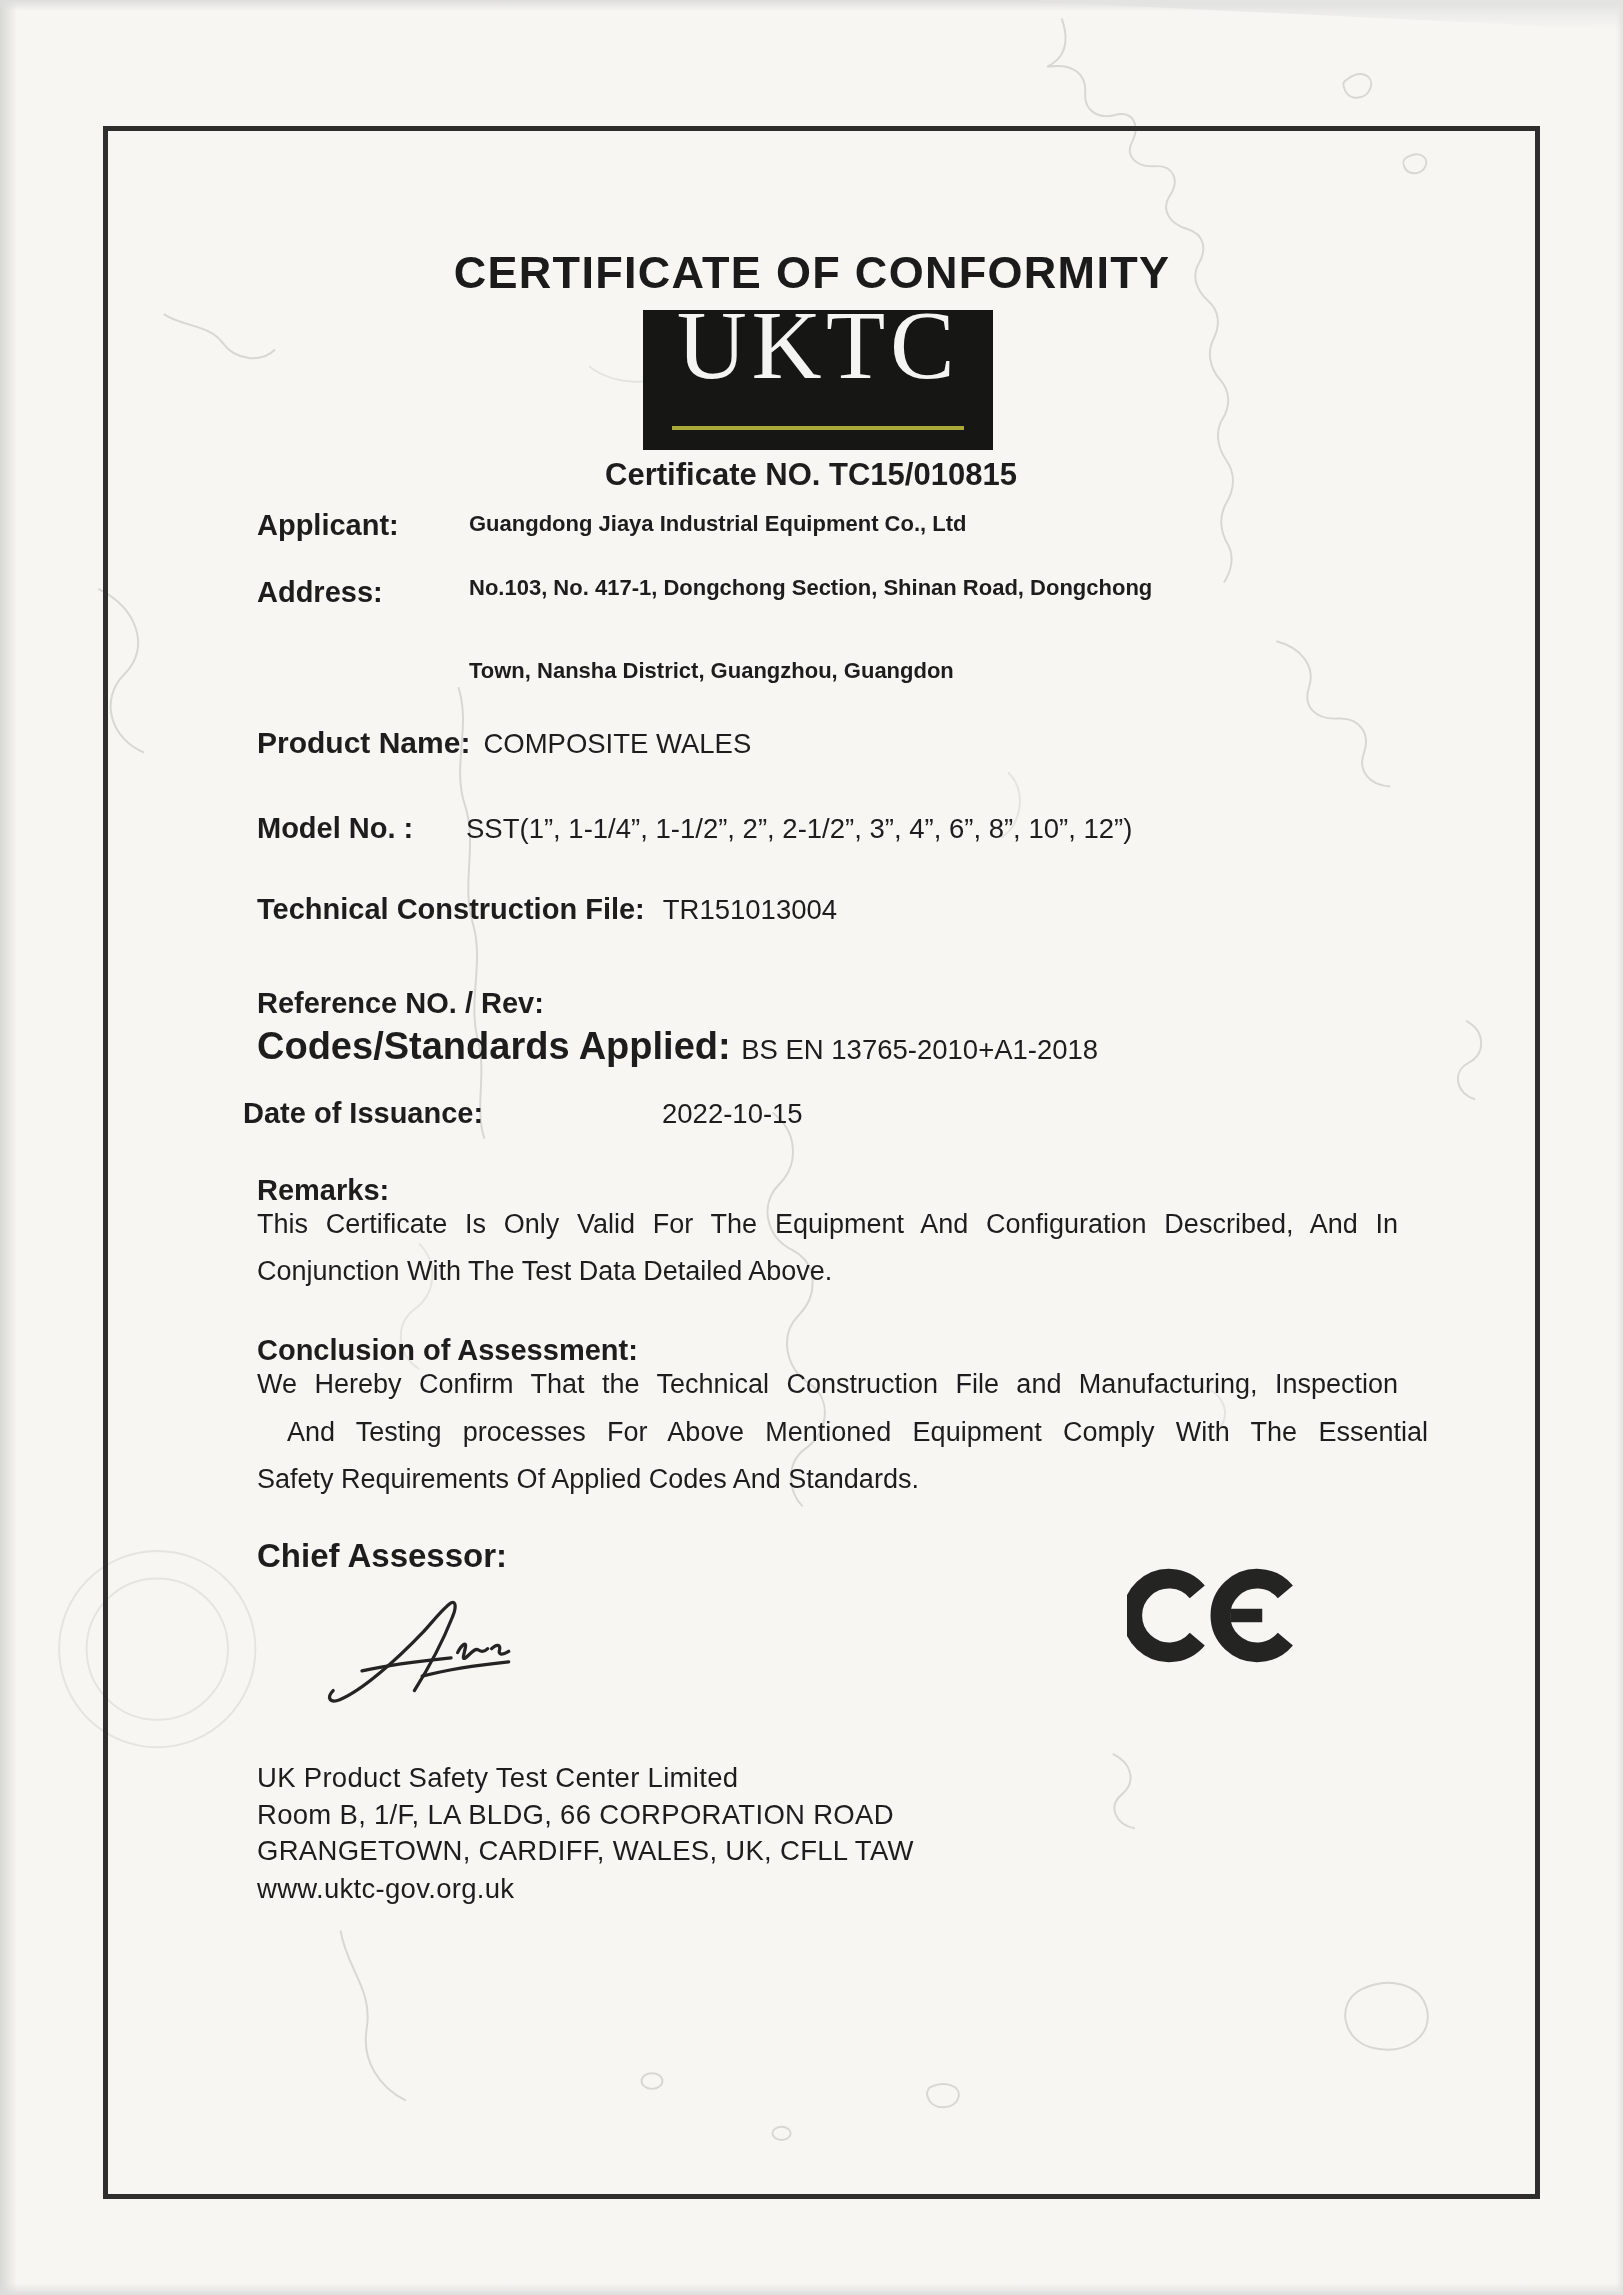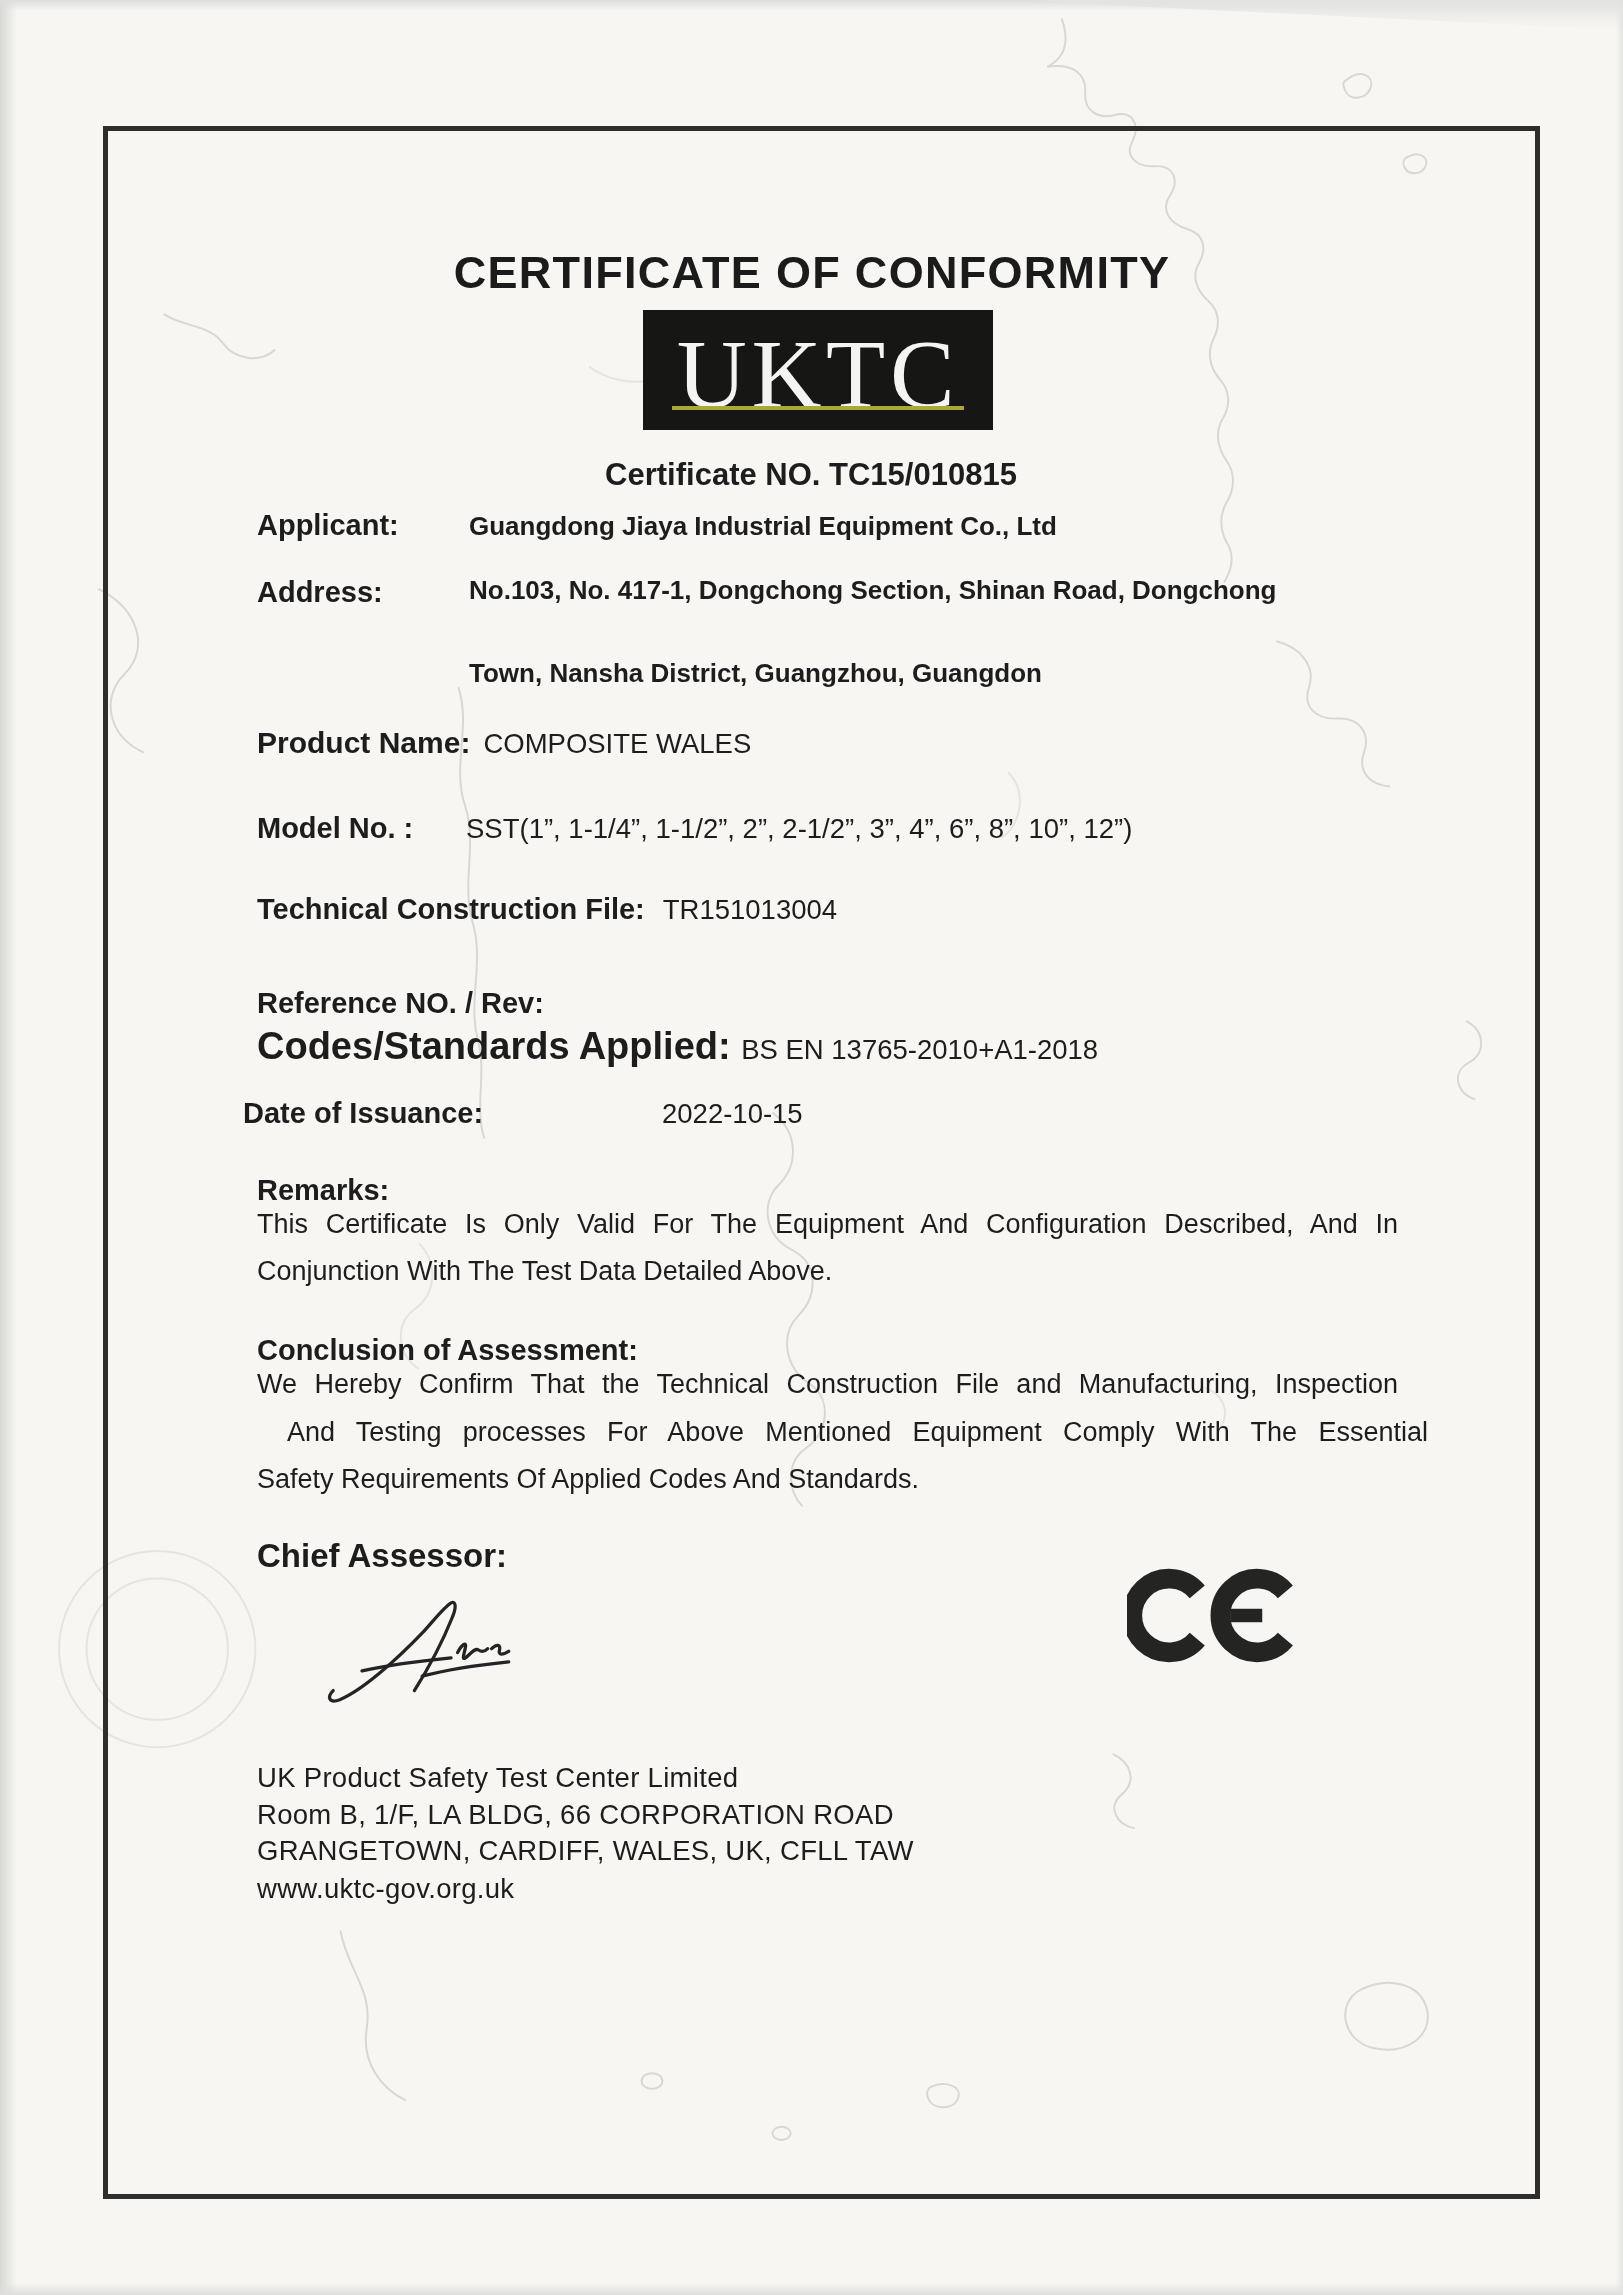--- a/index.html
+++ b/index.html
@@ -22,30 +22,30 @@
     background:linear-gradient(to bottom,#e3e3e1,rgba(227,227,225,0));
     clip-path:polygon(0 0,100% 0,100% 100%,14% 18%);pointer-events:none;}
   .watermark{position:absolute;left:0;top:0;z-index:1;pointer-events:none;}
 
   .frame{position:absolute;left:103px;top:126px;width:1427px;height:2063px;
     border:5.9px solid #2e2e2c;z-index:2;}
 
   .abs{position:absolute;z-index:2;}
   .title{left:0;right:0;top:247px;text-align:center;
     font-size:45px;font-weight:700;letter-spacing:1.3px;color:#1b1b1b;}
-  .logo-box{left:643px;top:310px;width:350px;height:120px;background:#161614;
-    display:flex;align-items:flex-end;justify-content:center;}
+  .logo-box{left:643px;top:310px;width:350px;height:140px;background:#161614;
+    display:flex;align-items:flex-start;justify-content:center;}
   .logo-text{font-family:"Liberation Serif", serif;font-size:97px;color:#f4f4f2;
     letter-spacing:4.6px;margin-top:-19.6px;}
   .logo-rule{position:absolute;left:29px;right:29px;bottom:19.6px;height:4.6px;background:#a9a93a;}
   .certno{left:425px;top:457px;width:772px;text-align:center;font-size:31px;font-weight:700;}
 
   .lbl{font-size:29px;font-weight:700;}
   .val{font-size:27.5px;font-weight:400;}
-  .valb{font-size:26px;font-weight:700;text-align:center;}
+  .valb{font-size:22px;font-weight:700;text-align:center;}
   .body-line{font-size:27px;font-weight:400;line-height:1;}
   .just{width:1141px;text-align:justify;text-align-last:justify;}
 
   .row-flex{display:flex;align-items:baseline;}
   .footer-line{font-size:27.5px;font-weight:400;letter-spacing:0.3px;}
   .sig{left:324px;top:1591px;}
   .ce{left:1127px;top:1550px;}
 </style>
 </head>
 <body>

